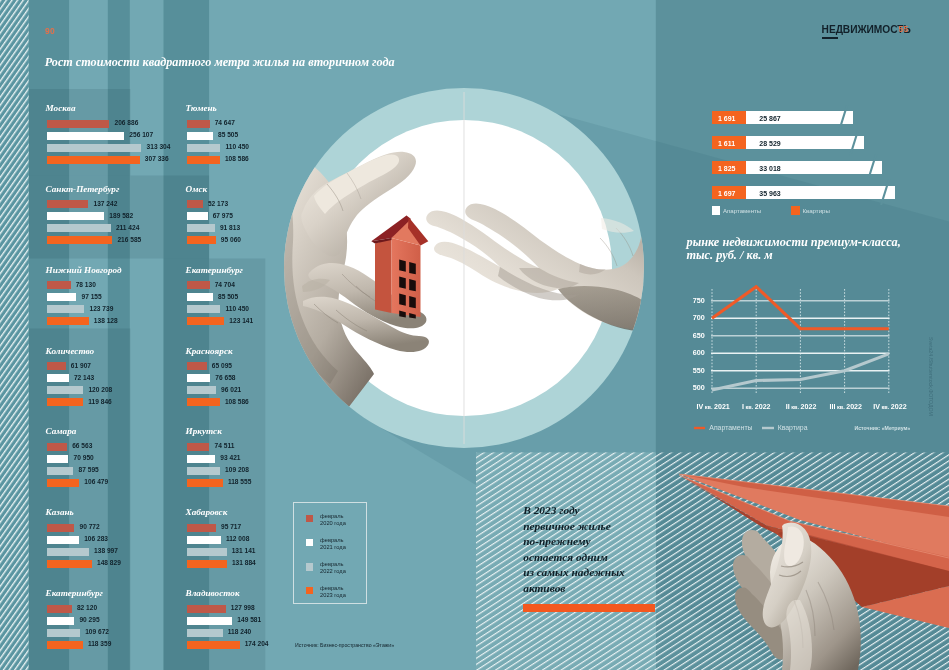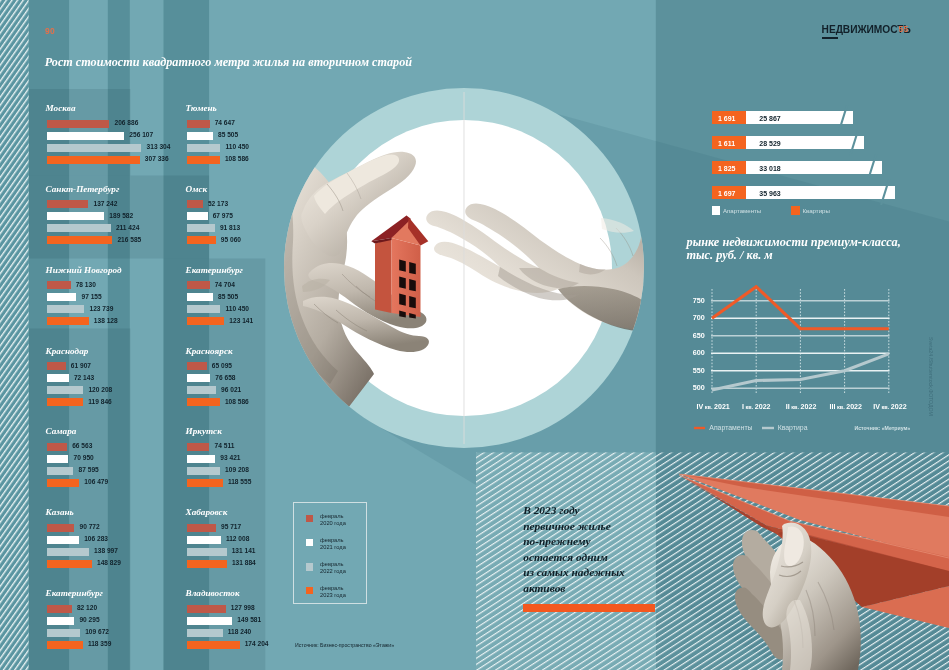--- a/index.html
+++ b/index.html
@@ -297,21 +297,21 @@
     <div class="bar" style="left:1.5px;top:15.0px;width:22.5px;background:#bf5848;"></div>
     <div class="bval" style="left:29.2px;top:14.6px;">74 704</div>
     <div class="bar" style="left:1.5px;top:27.0px;width:25.8px;background:#ffffff;"></div>
     <div class="bval" style="left:32.5px;top:26.6px;">85 505</div>
     <div class="bar" style="left:1.5px;top:39.0px;width:33.3px;background:#b5c9ce;"></div>
     <div class="bval" style="left:40.0px;top:38.6px;">110 450</div>
     <div class="bar" style="left:1.5px;top:51.0px;width:37.1px;background:#f4641f;"></div>
     <div class="bval" style="left:43.8px;top:50.6px;">123 141</div>
   </div>
   <div class="city" style="left:45.5px;top:347.0px;">
-    <div class="city-name">Краснодар</div>
+    <div class="city-name">Количество</div>
     <div class="bar" style="left:1.5px;top:15.0px;width:18.6px;background:#bf5848;"></div>
     <div class="bval" style="left:25.3px;top:14.6px;">61 907</div>
     <div class="bar" style="left:1.5px;top:27.0px;width:21.7px;background:#ffffff;"></div>
     <div class="bval" style="left:28.4px;top:26.6px;">72 143</div>
     <div class="bar" style="left:1.5px;top:39.0px;width:36.2px;background:#b5c9ce;"></div>
     <div class="bval" style="left:42.9px;top:38.6px;">120 208</div>
     <div class="bar" style="left:1.5px;top:51.0px;width:36.1px;background:#f4641f;"></div>
     <div class="bval" style="left:42.8px;top:50.6px;">119 846</div>
   </div>
   <div class="city" style="left:185.5px;top:347.0px;">
@@ -390,21 +390,21 @@
     <div class="bval" style="left:42.3px;top:38.6px;">118 240</div>
     <div class="bar" style="left:1.5px;top:51.0px;width:52.5px;background:#f4641f;"></div>
     <div class="bval" style="left:59.2px;top:50.6px;">174 204</div>
   </div>
   <div class="pagenum-l">90</div>
   <div class="sec-title">НЕДВИЖИМОСТЬ</div>
   <div class="sec-rule"></div>
   <div class="pagenum-r">55</div>
 
   <div class="main-title">
-    <div>Рост стоимости квадратного метра жилья на вторичном старой</div>
+    <div>Рост стоимости квадратного метра жилья на вторичном года</div>
   </div>
 
   <div class="legbox"></div>
   <div class="legrow" style="top:514px;">
     <div class="legsw" style="background:#bf5848;"></div>
     <div class="legtx"><span>февраль</span><br><span>2020 года</span></div>
   </div>
   <div class="legrow" style="top:538.4px;">
     <div class="legsw" style="background:#ffffff;"></div>
     <div class="legtx"><span>февраль</span><br><span>2021 года</span></div>

